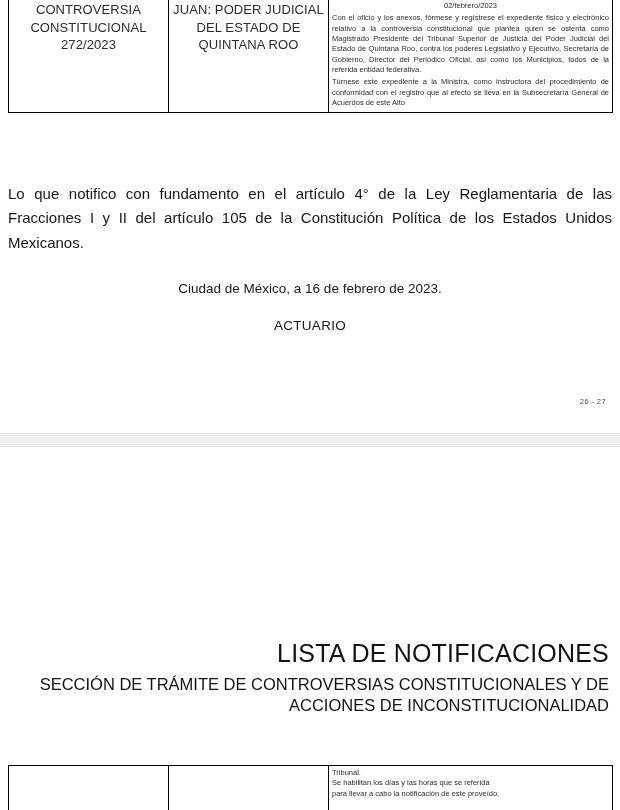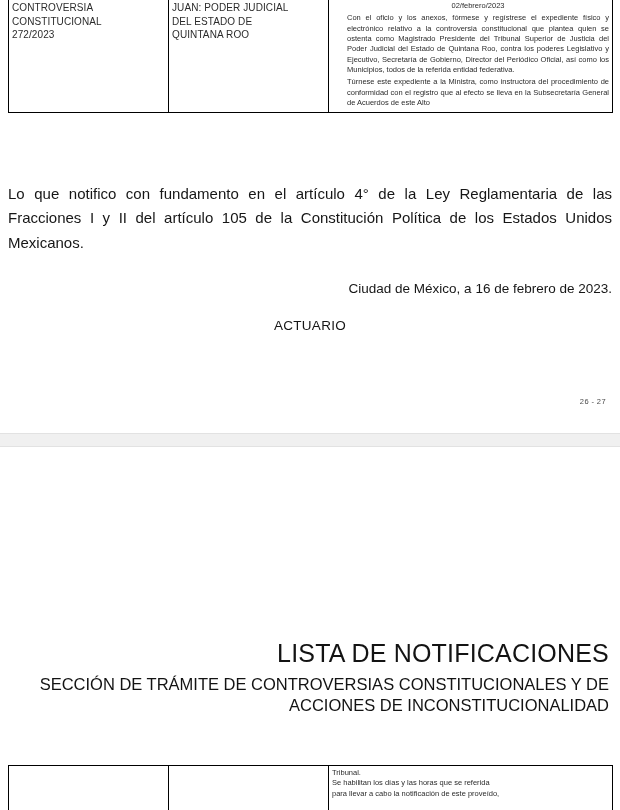--- a/index.html
+++ b/index.html
@@ -35,33 +35,34 @@
   .table-top td {
     border: 1px solid #000;
     vertical-align: top;
     padding: 2px 3px;
   }
   .col-a { width: 160px; }
   .col-b { width: 160px; }
   .col-c { width: 284px; }
 
   .cell-center {
-    font-size: 10px;
+    text-align: center;
+    font-size: 13px;
     line-height: 1.35;
     letter-spacing: 0.1px;
     color: #2b2b2b;
   }
   .cell-just {
     text-align: justify;
     font-size: 7.5px;
     line-height: 1.38;
     color: #2b2b2b;
     hyphens: auto;
   }
-  .cell-just p { margin: 0 0 2px 15px; }
+  .cell-just p { margin: 0 0 2px 0; }
   .date-line {
     text-align: center;
     font-size: 7.5px;
     margin: 0 0 3px 0;
     color: #2b2b2b;
   }
 
   
   .notify-block {
     position: absolute;
@@ -72,21 +73,21 @@
   .notify-para {
     margin: 0;
     font-size: 15px;
     line-height: 1.62;
     text-align: justify;
     color: #161616;
   }
   .city-line {
     margin: 26px 0 0 0;
     font-size: 13.5px;
-    text-align: right;
+    text-align: center;
     color: #161616;
   }
   .role-line {
     margin: 22px 0 0 0;
     font-size: 13.5px;
     text-align: center;
     color: #161616;
     letter-spacing: 0.3px;
   }
   .signer-line {

